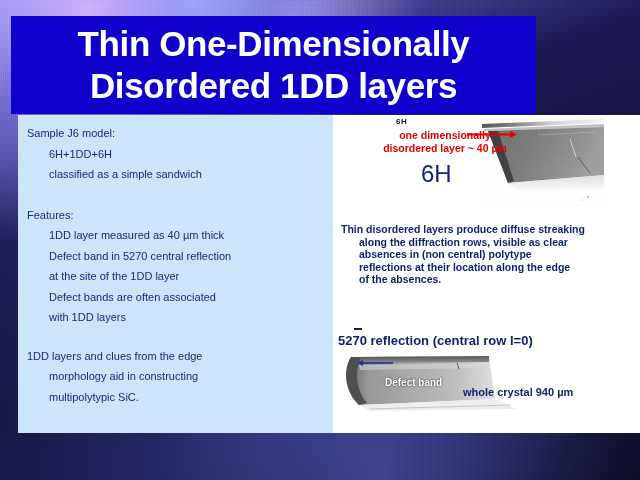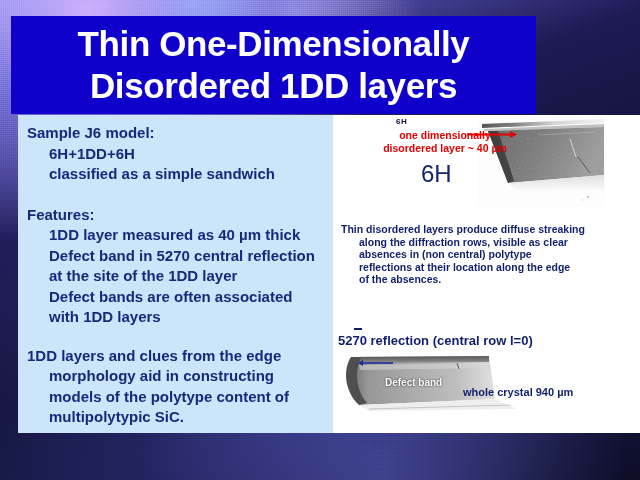--- a/index.html
+++ b/index.html
@@ -38,21 +38,21 @@
     color:#ffffff;font-size:35px;font-weight:bold;line-height:42px;
     letter-spacing:-0.4px;white-space:nowrap;
   }
   
   #left-panel{
     position:absolute;left:18px;top:115px;width:315px;height:318px;
     background:#cce5fb;z-index:4;
   }
   #left-panel .body{padding:8px 6px 0 9px;}
   .lt{
-    color:#152a7a;font-size:15px;font-weight:bold;line-height:20.5px;
+    color:#152a7a;font-size:11px;font-weight:normal;line-height:20.5px;
     white-space:nowrap;
   }
   .lt.ind{padding-left:22px;}
   .gap{height:20px;}
   .gap-sm{height:18px;}
   
   #right-panel{
     position:absolute;left:333px;top:115px;width:275px;height:318px;
     background:#ffffff;z-index:4;overflow:hidden;padding-left:36px;
   }
@@ -131,21 +131,20 @@
     <div class="lt ind">1DD layer measured as 40 µm thick</div>
     <div class="lt ind">Defect band in 5270 central reflection</div>
     <div class="lt ind">at the site of the 1DD layer</div>
     <div class="lt ind">Defect bands are often associated</div>
     <div class="lt ind">with 1DD layers</div>
 
     <div class="gap-sm"></div>
 
     <div class="lt">1DD layers and clues from the edge</div>
     <div class="lt ind">morphology aid in constructing</div>
-    <div class="lt ind">models of the polytype content of</div>
     <div class="lt ind">multipolytypic SiC.</div>
   </div>
 </div>
 
 <div id="right-panel">
 
   <svg id="topograph-1" viewBox="0 0 128 90">
     <defs>
       <linearGradient id="g1" x1="0" y1="0" x2="1" y2="0.25">
         <stop offset="0%" stop-color="#4e4e4e"></stop>

